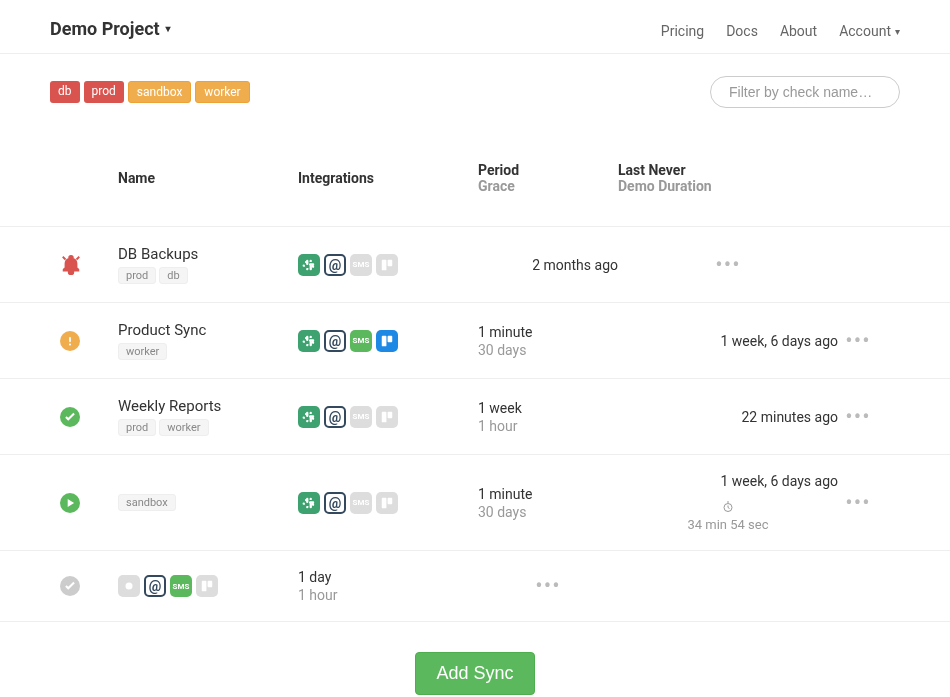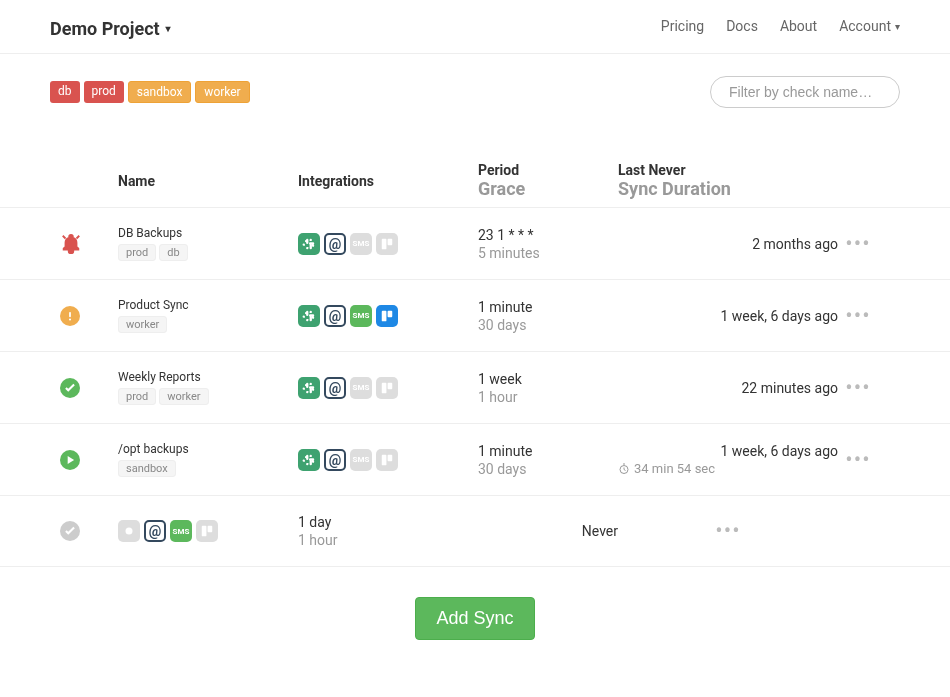--- a/index.html
+++ b/index.html
@@ -7,21 +7,21 @@
       font-family: -apple-system, BlinkMacSystemFont, "Segoe UI", Roboto, "Helvetica Neue", Arial, sans-serif;
       background: #fff;
       color: #333;
       font-size: 14px;
     }
     .container { width: 950px; margin: 0 auto; padding: 0; }
 
     
     .navbar {
       display: flex;
-      align-items: flex-start;
+      align-items: flex-end;
       padding: 18px 50px 14px;
       border-bottom: 1px solid #eee;
     }
     .brand {
       font-size: 18px;
       font-weight: 700;
       color: #333;
       display: flex;
       align-items: center;
       gap: 6px;
@@ -87,45 +87,45 @@
       margin-top: 22px;
     }
     .checks .thead, .checks .row {
       display: grid;
       grid-template-columns: 68px 180px 180px 140px 220px 40px;
       align-items: center;
       padding: 0 50px;
     }
     .checks .thead {
       padding-top: 16px;
-      padding-bottom: 8px;
+      padding-bottom: 32px;
       border-bottom: 1px solid #eee;
     }
     .th-main { font-weight: 700; color: #333; font-size: 14px; }
-    .th-sub { color: #999; font-size: 18px; font-weight: 700; }
+    .th-sub { color: #999; font-size: 14px; font-weight: 700; }
     .checks .row {
       padding-top: 18px;
       padding-bottom: 18px;
       border-bottom: 1px solid #eee;
     }
 
     .status-col { display: flex; justify-content: flex-start; padding-left: 10px; }
     .status-badge {
       width: 20px; height: 20px; border-radius: 50%;
       display: flex; align-items: center; justify-content: center;
       color: #fff;
     }
     .status-grace { background: #f0ad4e; }
     .status-up { background: #5cb85c; }
     .status-new { background: #ccc; }
     .status-svg{ width:14px; height:14px; }
     .check-bell { width:22px; height:22px; color:#d9534f; }
 
     .name-col { display: flex; flex-direction: column; gap: 4px; }
-    .check-name { font-size: 12px; color: #333; }
+    .check-name { font-size: 15px; color: #333; }
     .check-tags { display: flex; gap: 3px; }
     .check-tag {
       background: #f5f5f5;
       color: #888;
       border: 1px solid #eee;
       border-radius: 3px;
       padding: 1px 7px;
       font-size: 11px;
     }
 
@@ -138,21 +138,21 @@
     .int-slack { background:#3ea270; }
     .int-email { background:#fff;border:2px solid #34495e;color:#34495e; }
     .int-sms { background:#5cb85c; }
     .int-trello { background:#1e88e5; }
     .int-off { background:#ddd;border:none;color:#fff; }
 
     .period-col .primary { color: #333; font-size:14px; }
     .period-col .secondary { color: #999; font-size:14px; margin-top:2px;}
 
     .ping-col .primary { color: #333; font-size:14px;text-align:right;}
-    .ping-col .secondary { color: #999; font-size:13px; margin-top:2px; display:flex;align-items:center;gap:4px;}
+    .ping-col .secondary { color: #999; font-size:13px; margin-top:12px; display:flex;align-items:center;gap:4px;flex-direction:column;}
 
     .menu-col { display:flex; justify-content:center; }
     .dots { color:#bbb; font-size:22px; letter-spacing:1px; line-height:10px; cursor:pointer; }
 
     .add-row {
       display:flex; justify-content:center; padding:30px 0;
     }
     .add-btn {
       background:#5cb85c; color:#fff; border:1px solid #4cae4c;
       padding:10px 20px; font-size:18px; border-radius:4px; cursor:pointer;
@@ -196,21 +196,21 @@
       </div>
       <div>
         <div class="th-main">Integrations</div>
       </div>
       <div>
         <div class="th-main">Period</div>
         <div class="th-sub">Grace</div>
       </div>
       <div>
         <div class="th-main">Last Never</div>
-        <div class="th-sub">Sync Duration</div>
+        <div class="th-sub">Demo Duration</div>
       </div>
       <div></div>
     </div>
     <div id="rows">
         <div class="row">
           <div class="status-col">
             <svg class="check-bell" viewBox="0 0 24 24" fill="currentColor">
               <path d="M12 2a2 2 0 0 1 2 2v1a6 6 0 0 1 4 5.7V15l2 2v1H4v-1l2-2v-4.3A6 6 0 0 1 10 5V4a2 2 0 0 1 2-2zm0 20a2.5 2.5 0 0 1-2.5-2.5h5A2.5 2.5 0 0 1 12 22zM3 3l3 3M21 3l-3 3" stroke="currentColor" stroke-width="2" fill="currentColor"></path>
             </svg>
           </div>
@@ -233,24 +233,20 @@
             <div class="int-icon int-off">
               <span style="font-size:8px;font-weight:700;">SMS</span>
             </div>
             <div class="int-icon int-off">
               <svg width="14" height="14" viewBox="0 0 24 24" fill="#fff">
                 <rect x="3" y="3" width="8" height="18" rx="1.5"></rect>
                 <rect x="13" y="3" width="8" height="11" rx="1.5"></rect>
               </svg>
             </div>
           </div>
-          <div class="period-col">
-            <div class="primary">23 1 * * *</div>
-            <div class="secondary">5 minutes</div>
-          </div>
           <div class="ping-col">
             <div class="primary">2 months ago</div>
           </div>
           <div class="menu-col">
             <div class="dots">•••</div>
           </div>
         </div>
         <div class="row">
           <div class="status-col">
             <div class="status-badge status-grace">
@@ -343,21 +339,20 @@
         </div>
         <div class="row">
           <div class="status-col">
             <div class="status-badge status-up">
               <svg class="status-svg" viewBox="0 0 24 24" fill="#fff">
                 <path d="M8 5v14l11-7z"></path>
               </svg>
             </div>
           </div>
           <div class="name-col">
-            <div class="check-name">/opt backups</div>
             <div class="check-tags">
               <span class="check-tag">sandbox</span>
             </div>
           </div>
           <div class="int-col">
             <div class="int-icon int-slack">
               <svg width="14" height="14" viewBox="0 0 24 24" fill="#fff">
                 <path d="M9 3a2 2 0 0 1 2 2v5a2 2 0 1 1-4 0V5a2 2 0 0 1 2-2zm6 0a2 2 0 0 1 2 2 2 2 0 0 1-2 2h-2V5a2 2 0 0 1 2-2zm4 6a2 2 0 1 1 0 4h-5a2 2 0 1 1 0-4h5zM3 15a2 2 0 1 1 0-4 2 2 0 0 1 2 2v2H3zm6 6a2 2 0 0 1-2-2 2 2 0 0 1 2-2h2v2a2 2 0 0 1-2 2zm6 0a2 2 0 0 1-2-2v-5a2 2 0 1 1 4 0v5a2 2 0 0 1-2 2zm6-6a2 2 0 1 1-4 0v-2h2a2 2 0 0 1 2 2zM5 7a2 2 0 1 1 4 0v2H7a2 2 0 0 1-2-2z"></path>
               </svg>
             </div>
@@ -416,23 +411,20 @@
               <svg width="14" height="14" viewBox="0 0 24 24" fill="#fff">
                 <rect x="3" y="3" width="8" height="18" rx="1.5"></rect>
                 <rect x="13" y="3" width="8" height="11" rx="1.5"></rect>
               </svg>
             </div>
           </div>
           <div class="period-col">
             <div class="primary">1 day</div>
             <div class="secondary">1 hour</div>
           </div>
-          <div class="ping-col">
-            <div class="primary">Never</div>
-          </div>
           <div class="menu-col">
             <div class="dots">•••</div>
           </div>
         </div>
       </div>
   </div>
 
   <div class="add-row">
     <button class="add-btn">Add Sync</button>
   </div>

